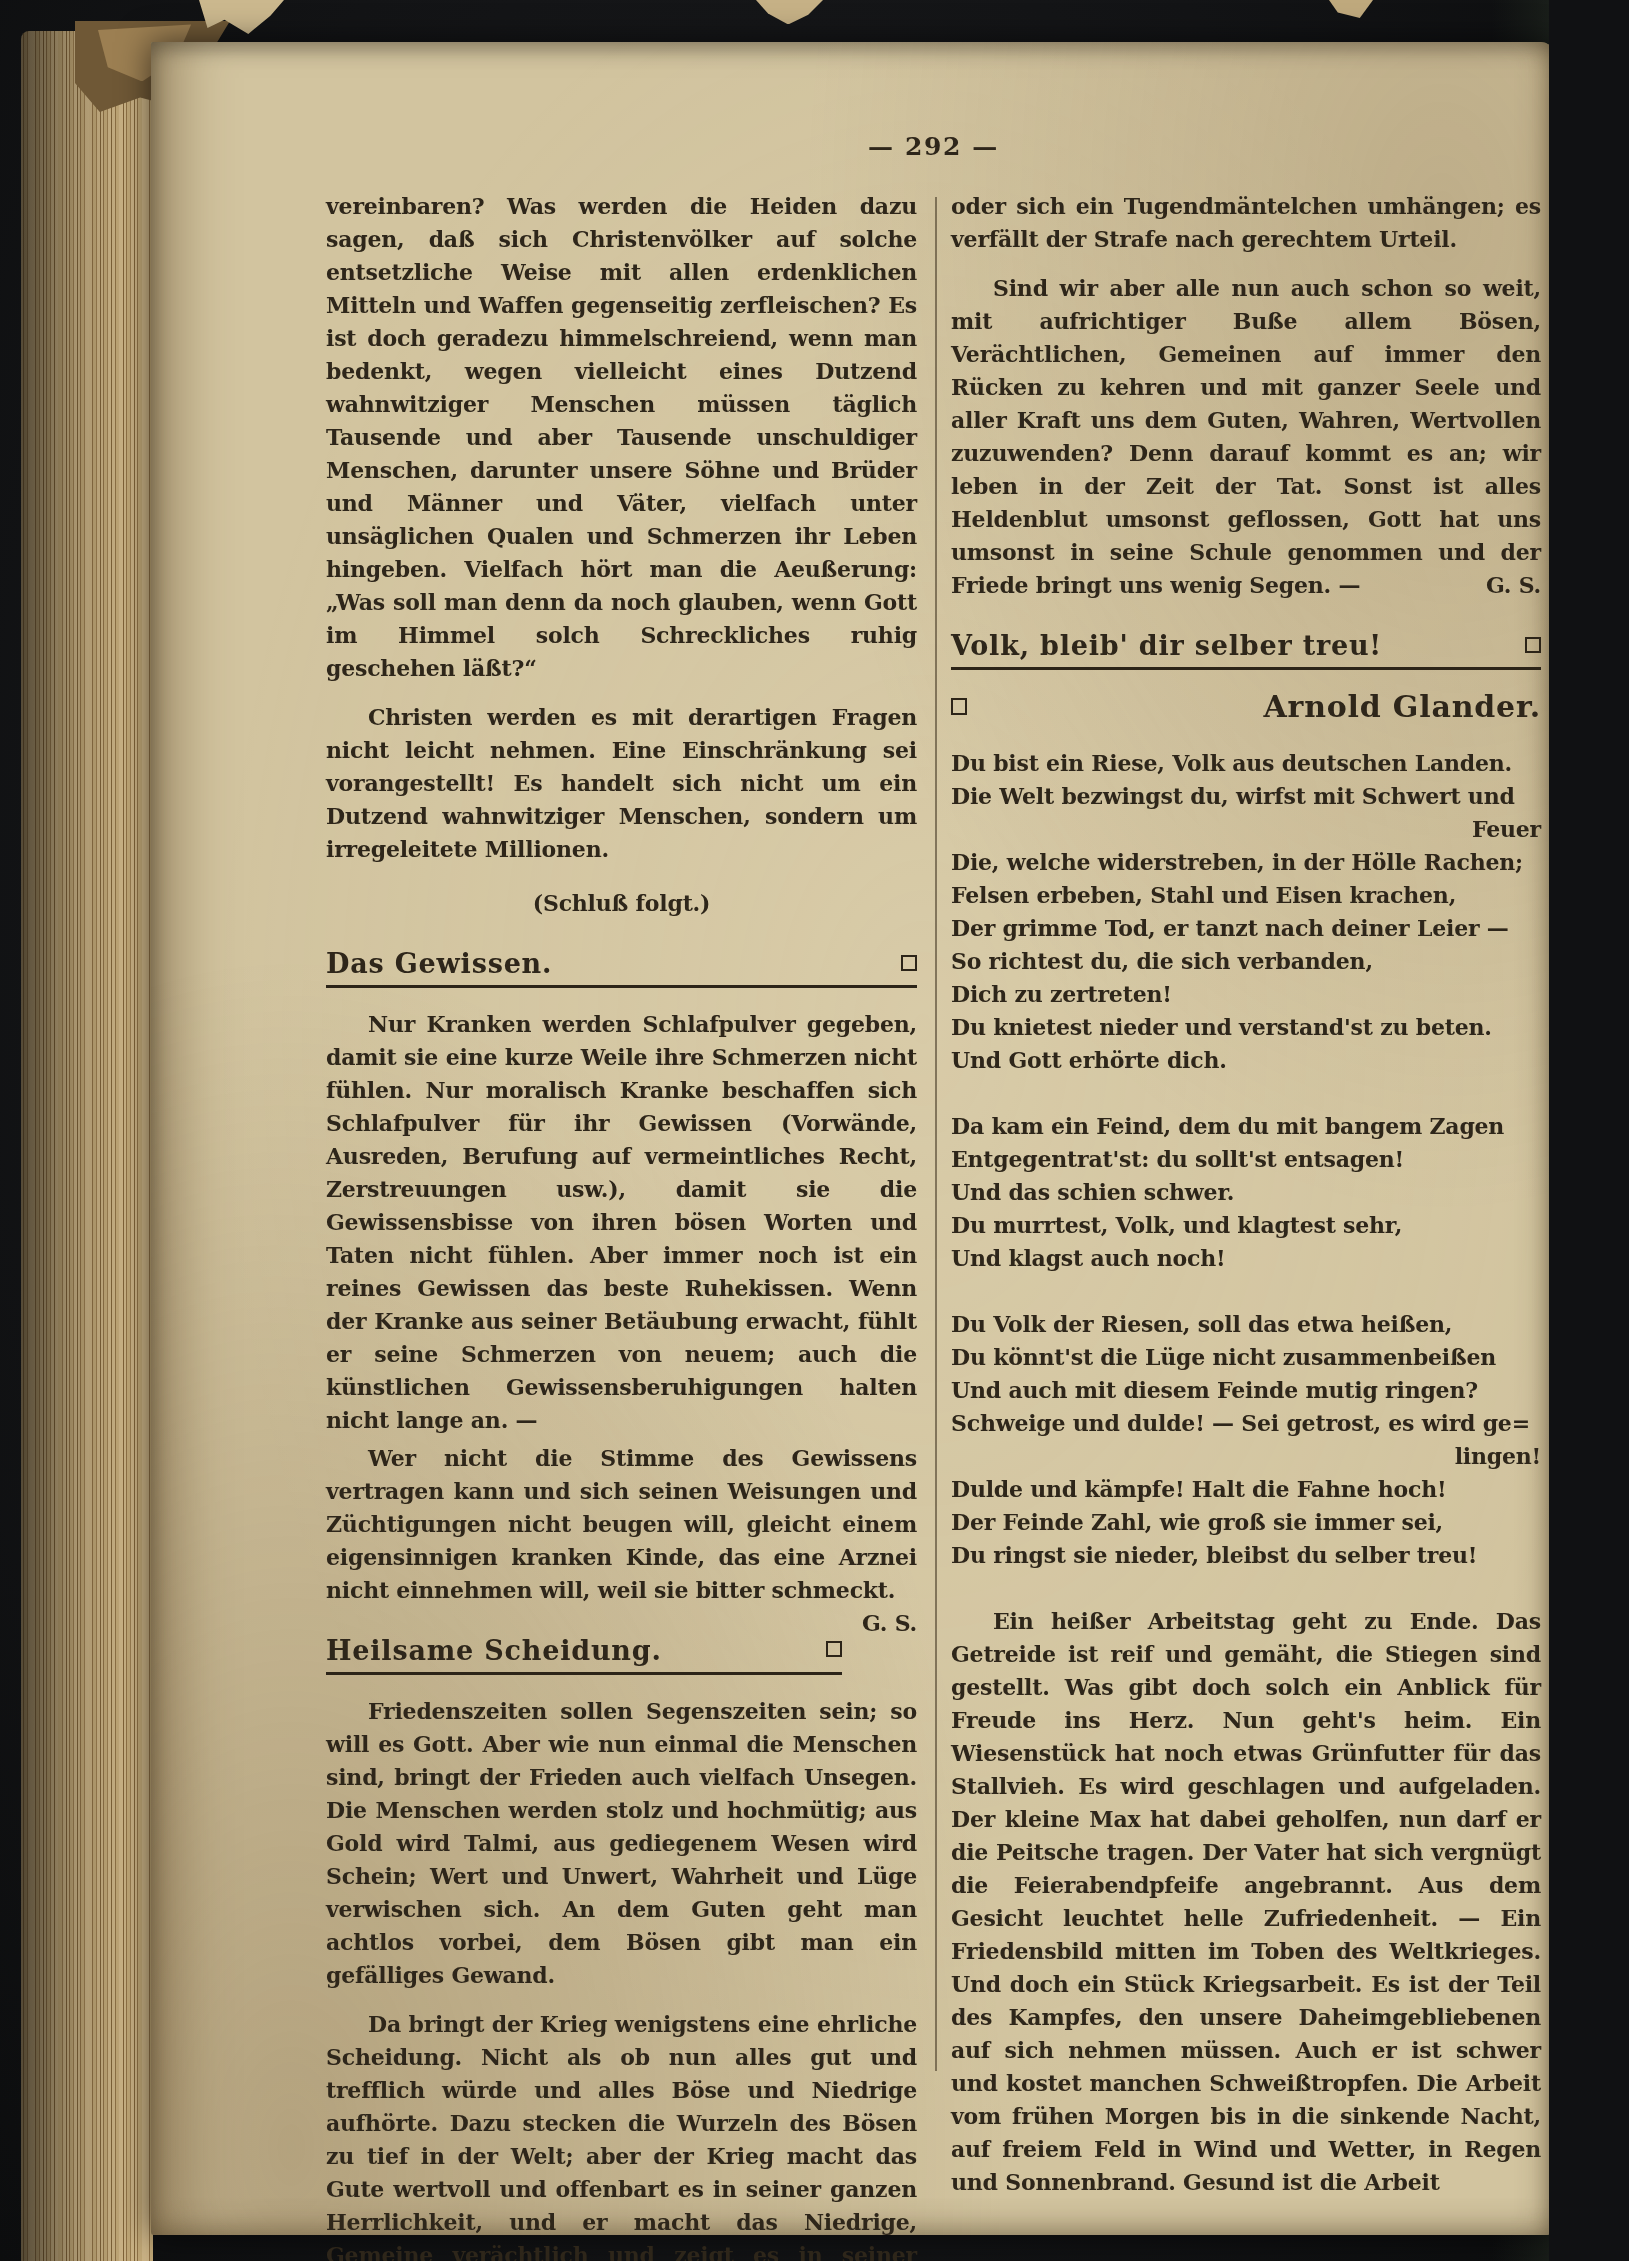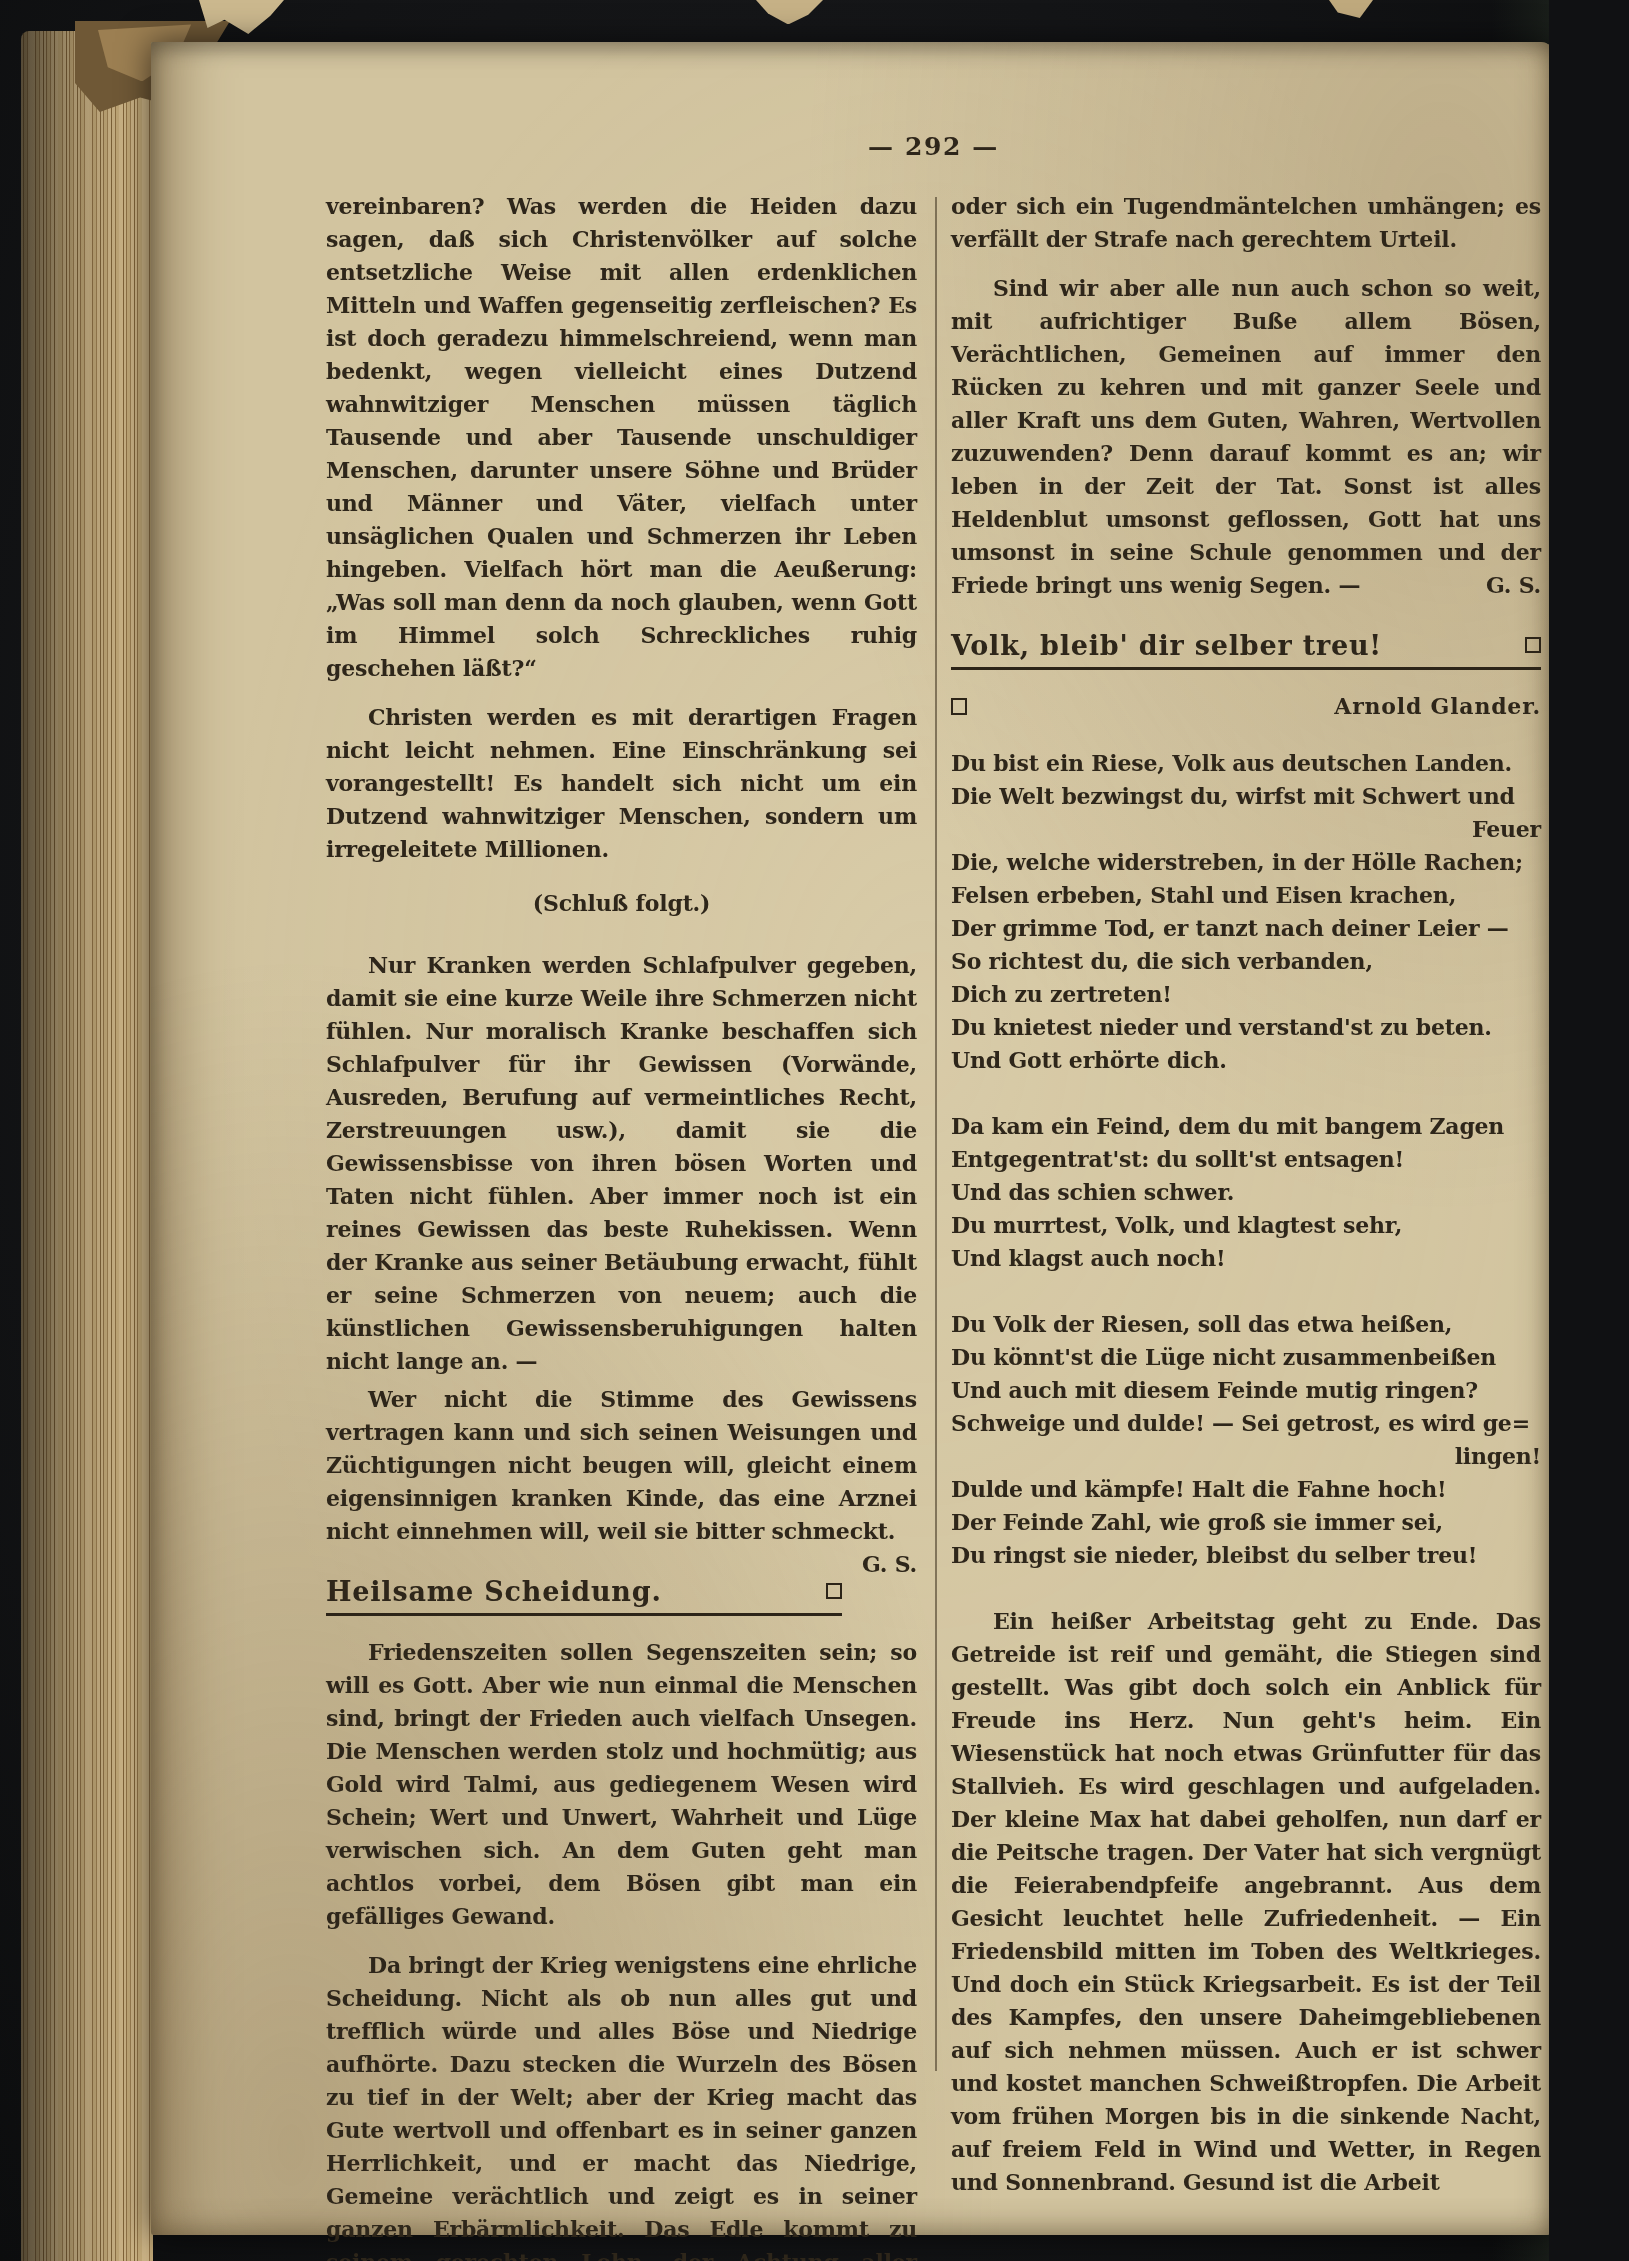--- a/index.html
+++ b/index.html
@@ -71,21 +71,21 @@
   .sig{float:right;padding-left:19.5px;text-indent:0;}
   .section{margin-top:29px;}
   .heading-row{
     display:flex;justify-content:space-between;align-items:flex-end;
     border-bottom:3.3px solid #2c2418;padding-bottom:6.5px;margin-bottom:19.5px;
   }
   .heading-row .title{font-size:27px;font-weight:bold;letter-spacing:0.8px;line-height:1.1;text-indent:0;}
   .heading-row .subtitle{font-size:23px;font-weight:bold;margin-bottom:3.3px;}
   .sq{width:12.2px;height:12.2px;border:2.4px solid #2c2418;margin-bottom:8.1px;flex:none;}
   .author-row{display:flex;justify-content:space-between;align-items:center;margin:3.3px 0 24.4px;}
-  .author-row .author{font-size:22px;font-weight:bold;letter-spacing:0.8px;}
+  .author-row .author{font-size:30px;font-weight:bold;letter-spacing:0.8px;}
   .author-row .sq{margin-bottom:0;}
   .poem{margin-bottom:4.9px;}
   .stanza{margin-bottom:33px;}
   .pline{text-align:left;text-indent:0;}
   .pline.align-right{text-align:right;}
 </style>
 </head>
 <body>
 
 <div class="canvas">
@@ -103,20 +103,24 @@
     <div class="pagenum">— 292 —</div>
     <div class="divider"></div>
 
     <div class="col col-left">
 
       <p class="first">vereinbaren? Was werden die Heiden dazu sagen, daß sich Christenvölker auf solche entsetzliche Weise mit allen erdenklichen Mitteln und Waffen gegenseitig zerfleischen? Es ist doch geradezu himmelschreiend, wenn man bedenkt, wegen vielleicht eines Dutzend wahnwitziger Menschen müssen täglich Tausende und aber Tausende unschuldiger Menschen, darunter unsere Söhne und Brüder und Männer und Väter, vielfach unter unsäglichen Qualen und Schmerzen ihr Leben hingeben. Vielfach hört man die Aeußerung: „Was soll man denn da noch glauben, wenn Gott im Himmel solch Schreckliches ruhig geschehen läßt?“</p>
       <p class="gap-before">Christen werden es mit derartigen Fragen nicht leicht nehmen. Eine Einschränkung sei vorangestellt! Es handelt sich nicht um ein Dutzend wahnwitziger Menschen, sondern um irregeleitete Millionen.</p>
       <p class="closing">(Schluß folgt.)</p>
 
       <div class="section">
+        <div class="heading-row">
+          <span class="title">Das Gewissen.</span>
+          <span class="sq"></span>
+        </div>
         <p>Nur Kranken werden Schlafpulver gegeben, damit sie eine kurze Weile ihre Schmerzen nicht fühlen. Nur moralisch Kranke beschaffen sich Schlafpulver für ihr Gewissen (Vorwände, Ausreden, Berufung auf vermeintliches Recht, Zerstreuungen usw.), damit sie die Gewissensbisse von ihren bösen Worten und Taten nicht fühlen. Aber immer noch ist ein reines Gewissen das beste Ruhekissen. Wenn der Kranke aus seiner Betäubung erwacht, fühlt er seine Schmerzen von neuem; auch die künstlichen Gewissensberuhigungen halten nicht lange an. —</p>
         <p><span>Wer nicht die Stimme des Gewissens vertragen kann und sich seinen Weisungen und Züchtigungen nicht beugen will, gleicht einem eigensinnigen kranken Kinde, das eine Arznei nicht einnehmen will, weil sie bitter schmeckt.</span><span class="sig">G. S.</span></p>
       </div>
 
       <div class="section">
         <div class="heading-row">
           <span class="title">Heilsame Scheidung.</span>
           <span class="sq"></span>
         </div>
         <p>Friedenszeiten sollen Segenszeiten sein; so will es Gott. Aber wie nun einmal die Menschen sind, bringt der Frieden auch vielfach Unsegen. Die Menschen werden stolz und hochmütig; aus Gold wird Talmi, aus gediegenem Wesen wird Schein; Wert und Unwert, Wahrheit und Lüge verwischen sich. An dem Guten geht man achtlos vorbei, dem Bösen gibt man ein gefälliges Gewand.</p>

